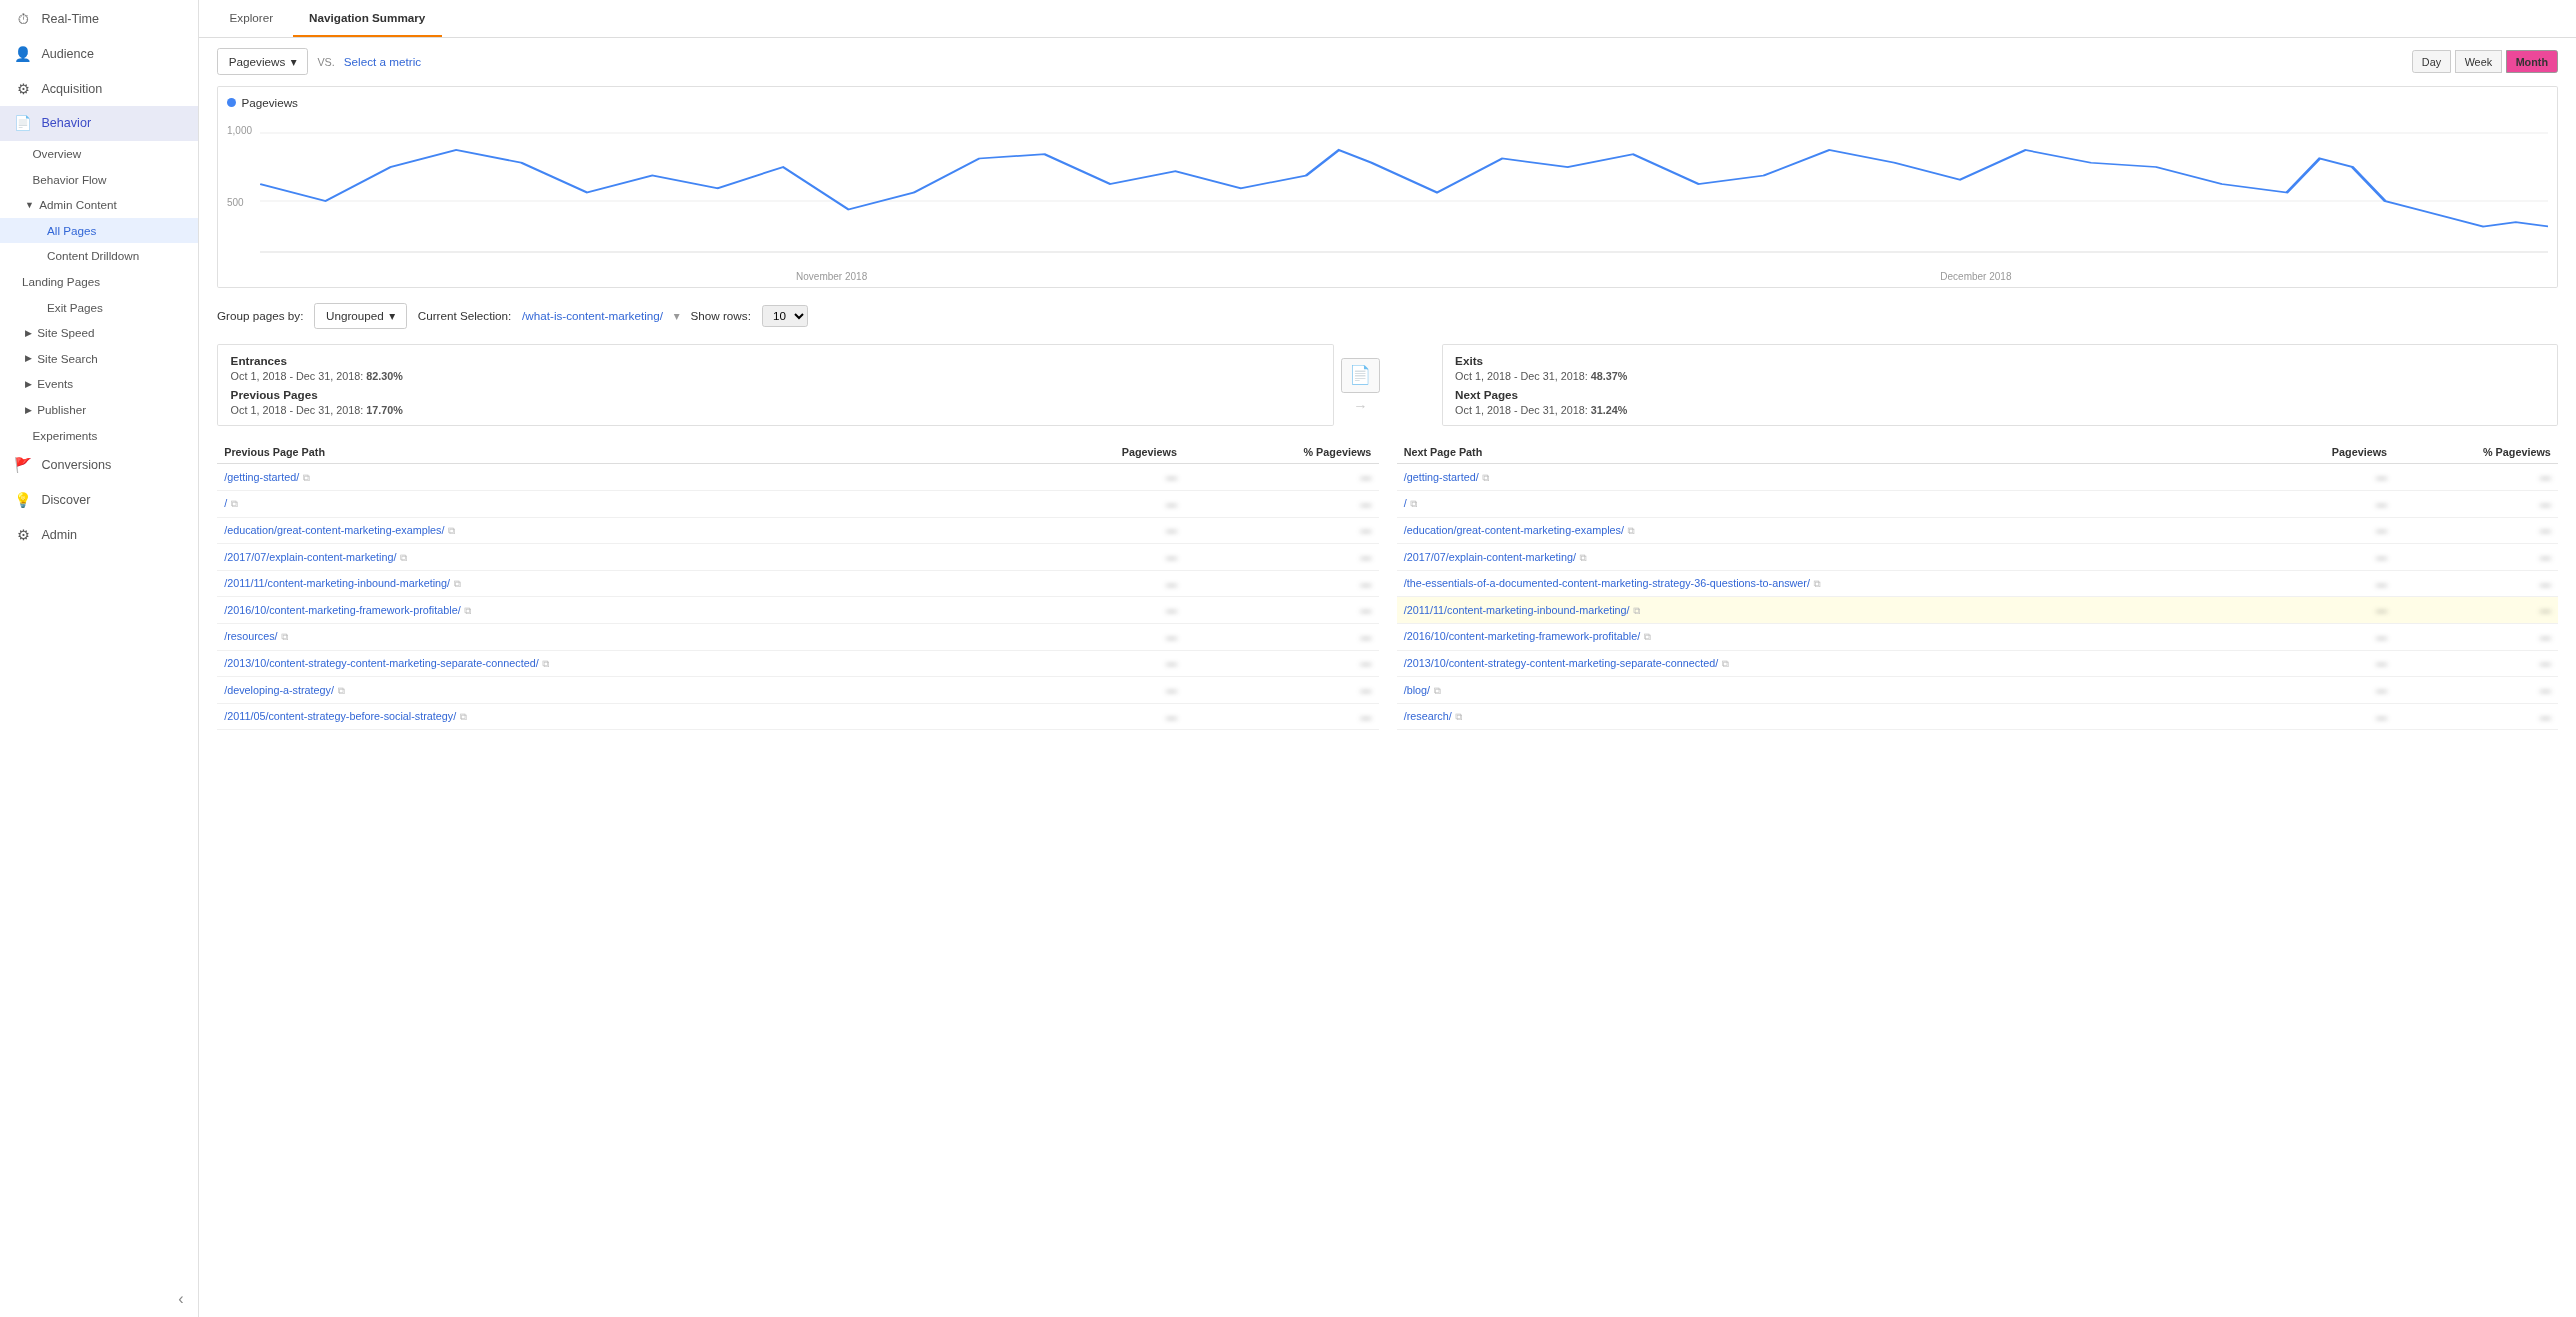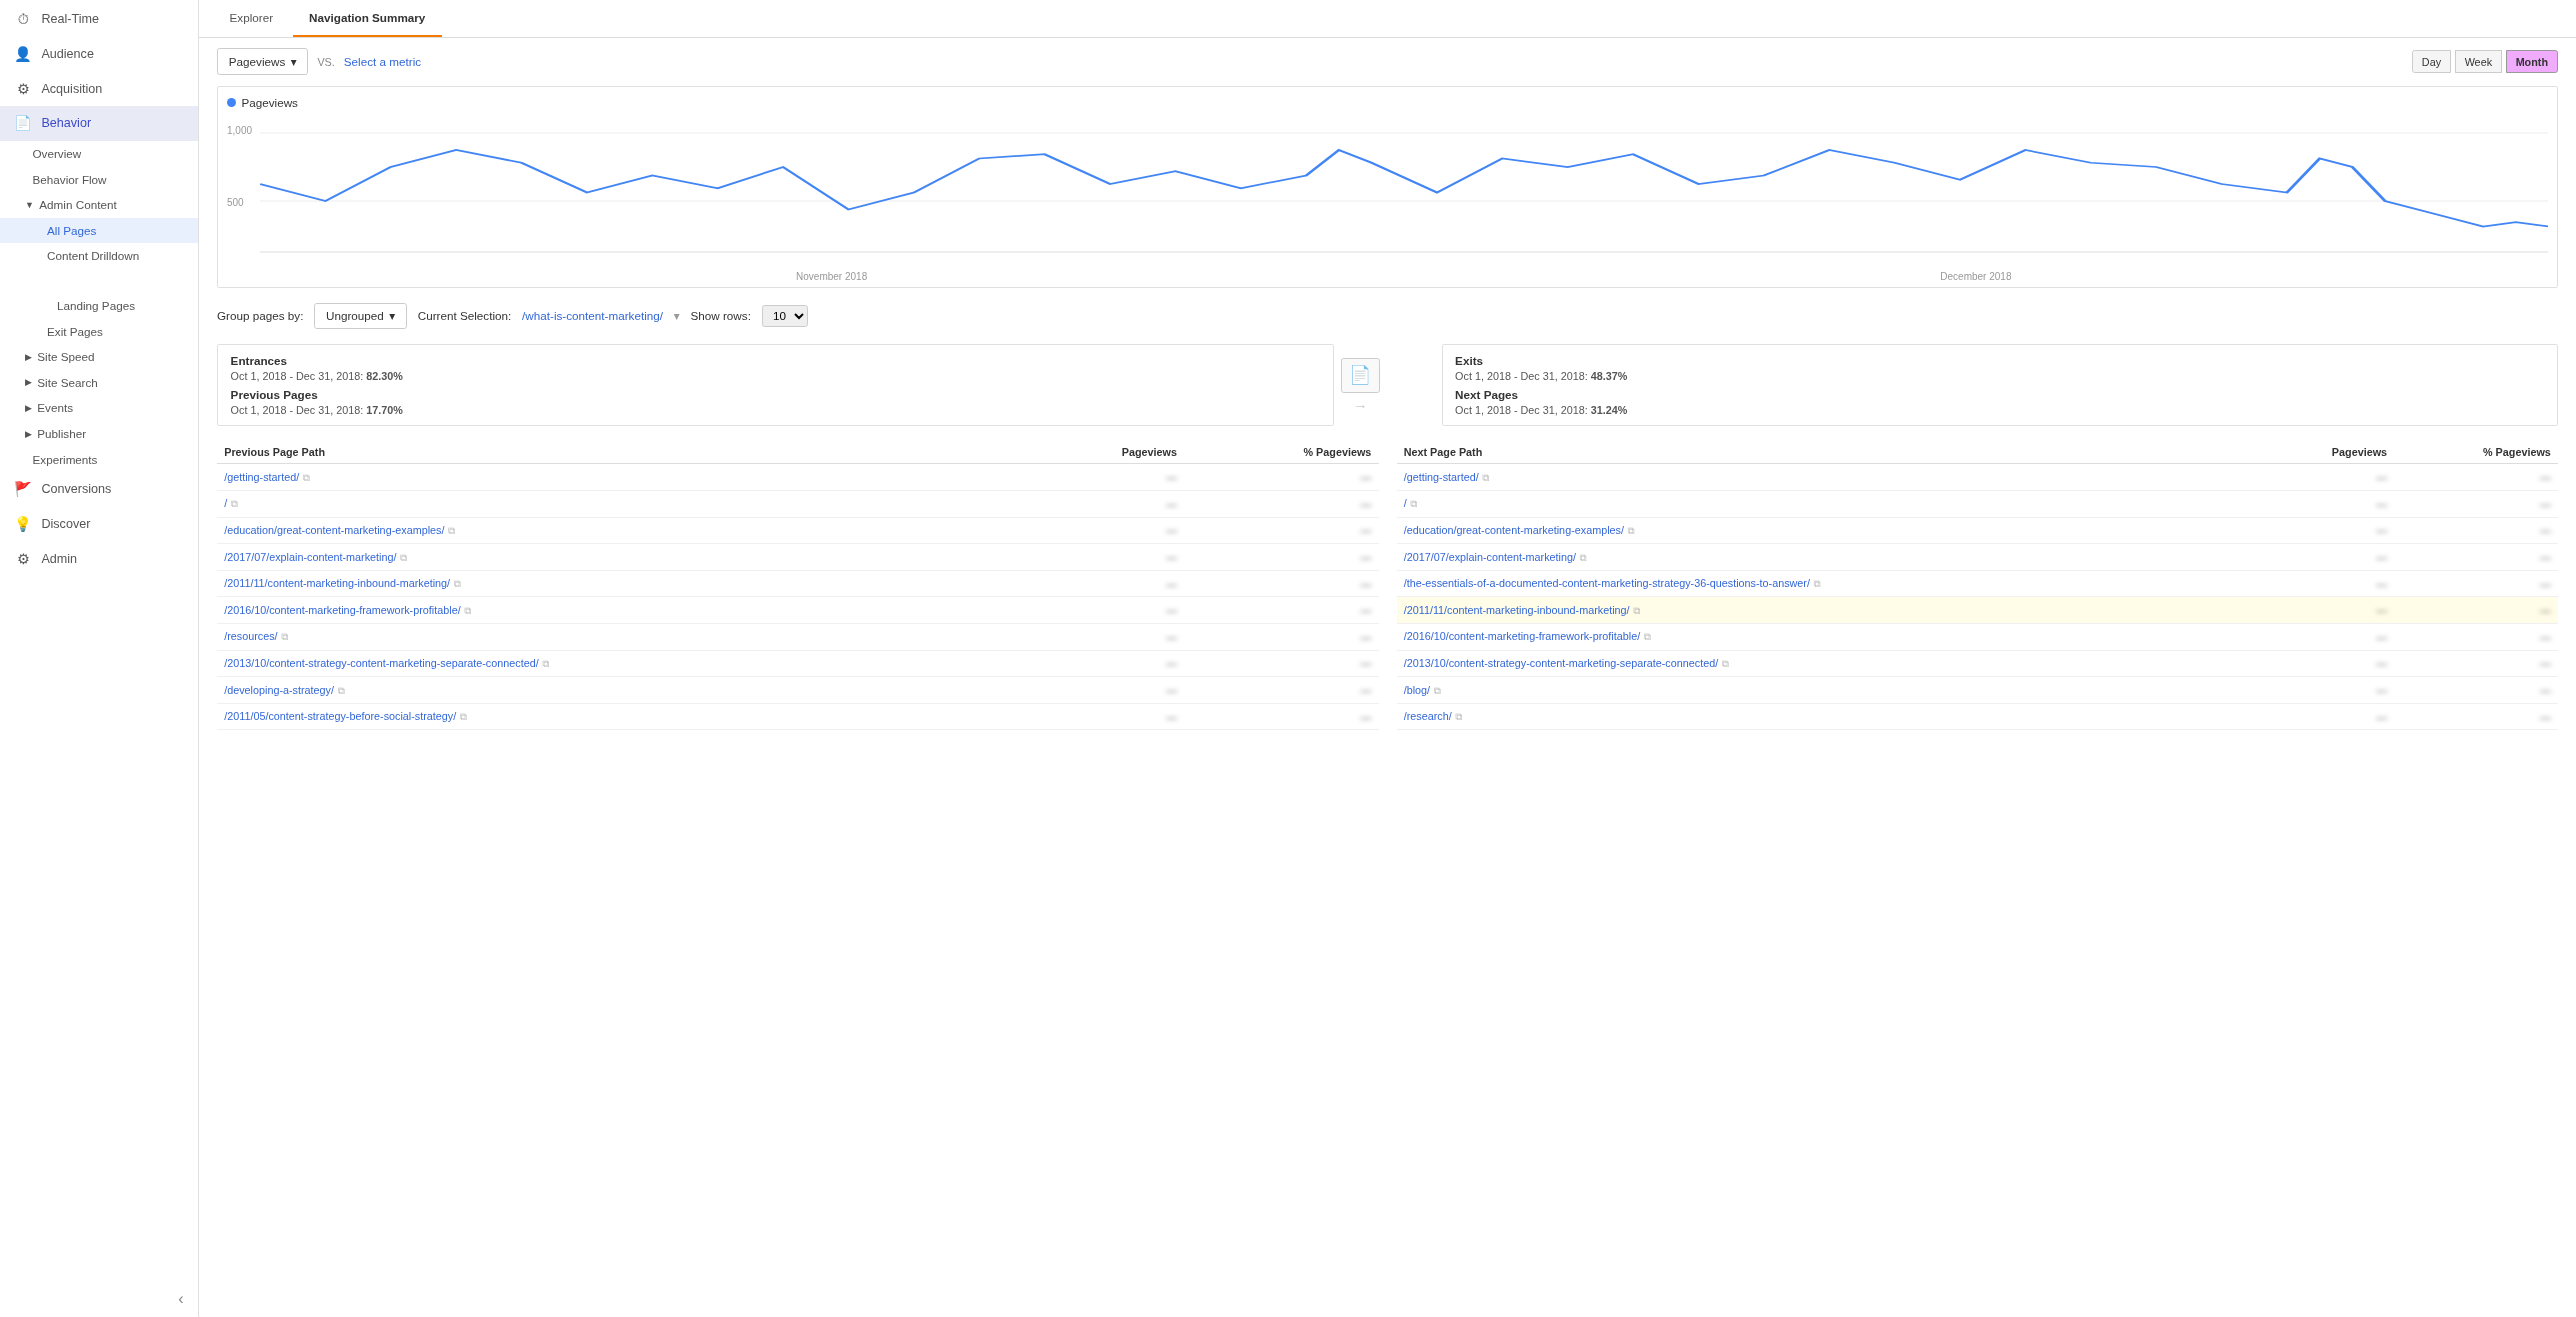--- a/index.html
+++ b/index.html
@@ -120,21 +120,21 @@
     }
 
     .time-btn {
       padding: 4.5px 9px;
       border: 0.9px solid #ccc;
       background: #f5f5f5;
       cursor: pointer;
       font-size: 10.8px;
       color: #333;
     }
-    .time-btn.active { background: #f0abfc; border-color: #999; font-weight: 600; }
+    .time-btn.active { background: #ec4899; border-color: #999; font-weight: 600; }
     .time-btn:first-child { border-radius: 2.7px 0 0 2.7px; }
     .time-btn:last-child { border-radius: 0 2.7px 2.7px 0; }
 
     
     .chart-area {
       margin: 0 18px;
       border: 0.9px solid #e0e0e0;
       border-radius: 1.8px;
       padding: 9px;
       position: relative;
@@ -276,21 +276,21 @@
     <div class="sidebar-expandable">
       <span style="font-size:9px;">▼</span>
       <span>Admin Content</span>
     </div>
     <div class="sidebar-sub-item active-blue" style="padding-left:47px;">
       <span>All Pages</span>
     </div>
     <div class="sidebar-sub-item" style="padding-left:47px;">
       <span>Content Drilldown</span>
     </div>
-    <div class="sidebar-sub-item" style="padding-left:57px;margin-top:24px;">
+    <div class="sidebar-sub-item" style="padding-left:22px;">
       <span>Landing Pages</span>
     </div>
     <div class="sidebar-sub-item" style="padding-left:47px;">
       <span>Exit Pages</span>
     </div>
     <div class="sidebar-expandable">
       <span style="font-size:9px;">▶</span>
       <span>Site Speed</span>
     </div>
     <div class="sidebar-expandable">

